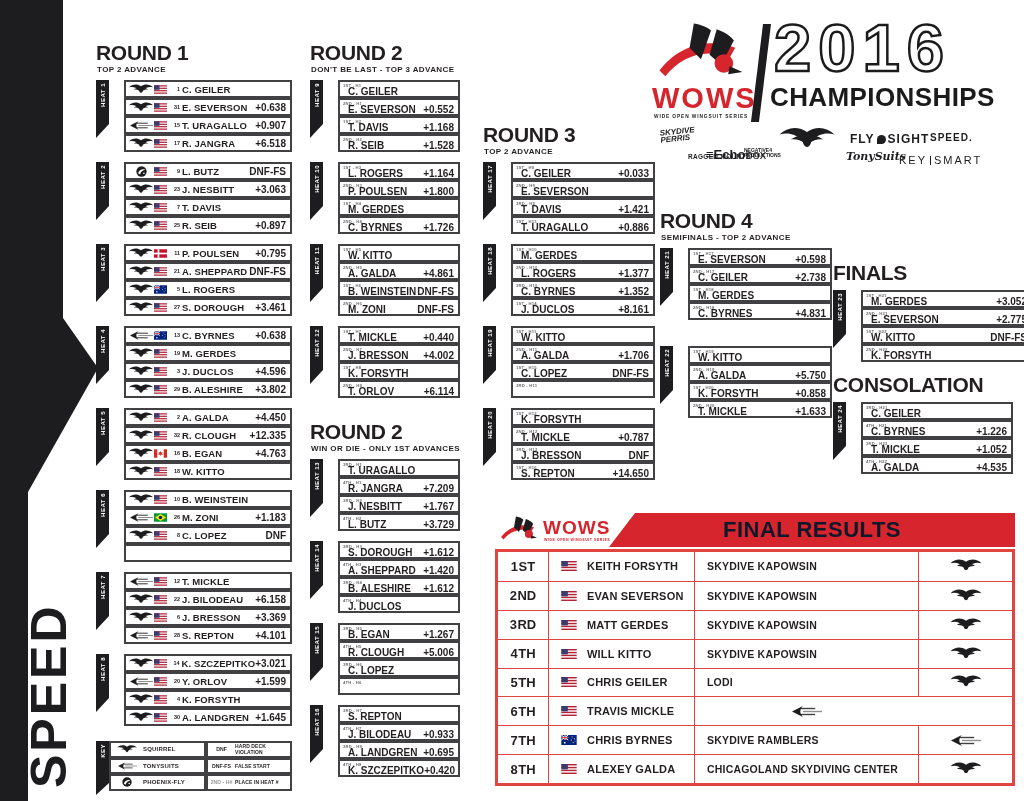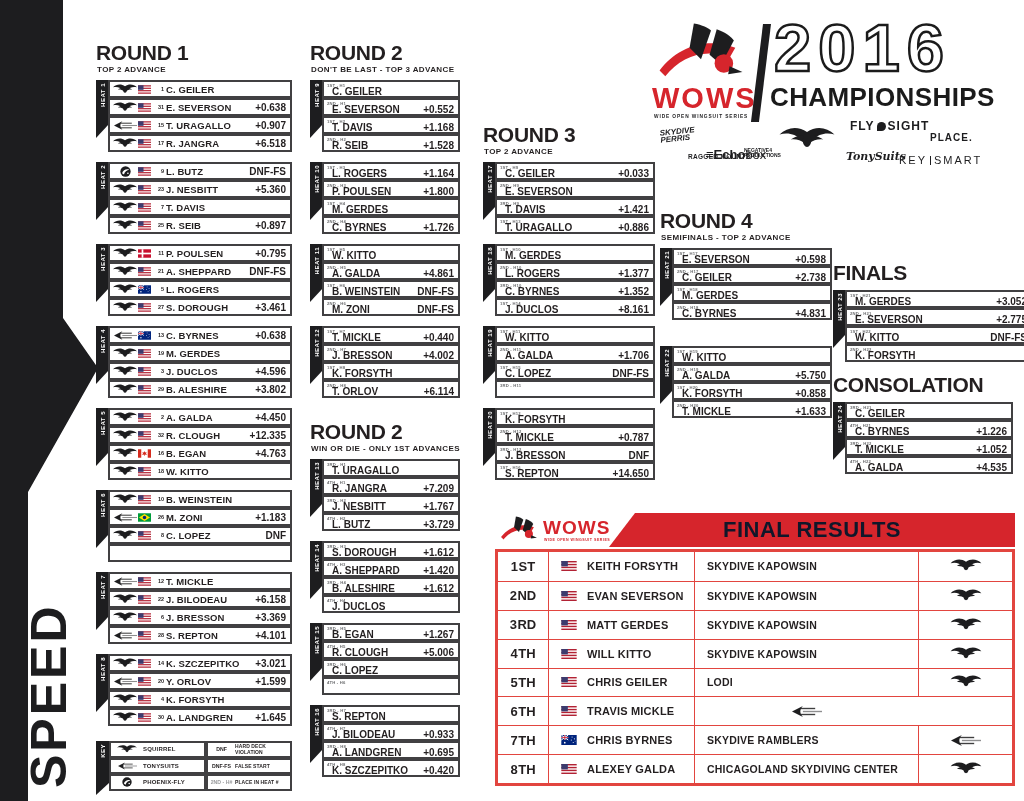--- a/index.html
+++ b/index.html
@@ -43,21 +43,21 @@
   #bracket{position:absolute;inset:0;}
   .round-col{position:absolute;}
   .round-title{font-size:21px;font-weight:900;letter-spacing:-.3px;line-height:1;color:#231f20;}
   .round-sub{font-size:8px;font-weight:700;letter-spacing:.4px;margin:2px 0 6px 1px;color:#231f20;}
   .round-title.solo{margin-bottom:7px;}
 
   .heat{position:relative;margin-bottom:10px;}
   .heat-tab{position:absolute;left:0;top:0;width:13px;height:58px;background:#1d1d1f;
             clip-path:polygon(0 0,100% 0,100% 76%,0 100%);display:flex;align-items:flex-start;justify-content:center;}
   .heat-label{font-size:6px;font-weight:700;color:#fff;letter-spacing:.5px;margin-top:3px;}
-  .rows{margin-left:12px;border-radius:22px;}
+  .rows{margin-left:28px;border-radius:22px;}
   .row{box-sizing:border-box;height:18px;border:2px solid #414042;background:#fff;
        display:flex;align-items:center;position:relative;}
   .row + .row{margin-top:0px;}
   .suit-cell{width:26px;display:flex;justify-content:center;align-items:center;margin-left:2px;}
   .s-sq{width:24px;height:11px;} .s-ts{width:23px;height:9px;} .s-px{width:11px;height:11px;}
   .flag{width:13px;height:9px;margin:0 2px 0 0;flex:none;}
   .bib{width:11px;font-size:5.5px;font-weight:700;text-align:right;margin-right:2px;flex:none;}
   .nm{font-size:9.5px;font-weight:800;letter-spacing:.1px;white-space:nowrap;}
   .tm{margin-left:auto;padding-right:4px;font-size:10px;font-weight:800;white-space:nowrap;}
   .r2 .nm2{margin-left:8px;margin-top:4px;font-size:10px;font-weight:800;white-space:nowrap;}
@@ -199,27 +199,27 @@
       </div>
       <div class="sp sp-echobox" style="left: 706px; top: 131px;"><b>≡Echo</b><i>box</i></div>
       <div class="sp sp-small" style="left: 688px; top: 153px;">RAGGED MOUNTS</div>
       <div class="sp sp-neg" style="left: 744px; top: 148px;">
         <div>NEGATIVE4</div>
         <div>PRODUCTIONS</div>
       </div>
       <div class="sp sp-squirrel" style="left: 779px; top: 127px;"><svg class="">
           <use href="#i-sq"></use>
         </svg></div>
-      <div class="sp sp-flysight" style="left: 850px; top: 119px;">
+      <div class="sp sp-flysight" style="left: 850px; top: 132px;">
         <span>FLY</span>
         <span class="blob"></span>
         <span>SIGHT</span>
       </div>
       <div class="sp sp-script" style="left: 846px; top: 150px;">TonySuits</div>
-      <div class="sp sp-comply" style="left: 930px; top: 132px;">PLACE.</div>
+      <div class="sp sp-comply" style="left: 930px; top: 132px;">SPEED.</div>
       <div class="sp sp-keysmart" style="left: 899px; top: 154px;"><span>KEY</span><span class="div"></span><span>SMART</span></div>
     </div>
 
   <div id="bracket">
       <div class="round-col" style="left: 96px; top: 42px; width: 196px;">
         <div class="round-title">ROUND 1</div>
         <div class="round-sub">TOP 2 ADVANCE</div>
         <div class="heat" style="margin-bottom: 10px;">
           <div class="heat-tab">
             <span class="heat-label vtext">HEAT 1</span>
@@ -301,21 +301,21 @@
               <span class="suit-cell">
                 <svg class="s-sq">
                   <use href="#i-sq"></use>
                 </svg>
               </span>
               <svg class="flag">
                 <use href="#f-us"></use>
               </svg>
               <span class="bib">23</span>
               <span class="nm">J. NESBITT</span>
-              <span class="tm">+5.360</span>
+              <span class="tm">+3.063</span>
             </div>
             <div class="row r1">
               <span class="suit-cell">
                 <svg class="s-sq">
                   <use href="#i-sq"></use>
                 </svg>
               </span>
               <svg class="flag">
                 <use href="#f-us"></use>
               </svg>

